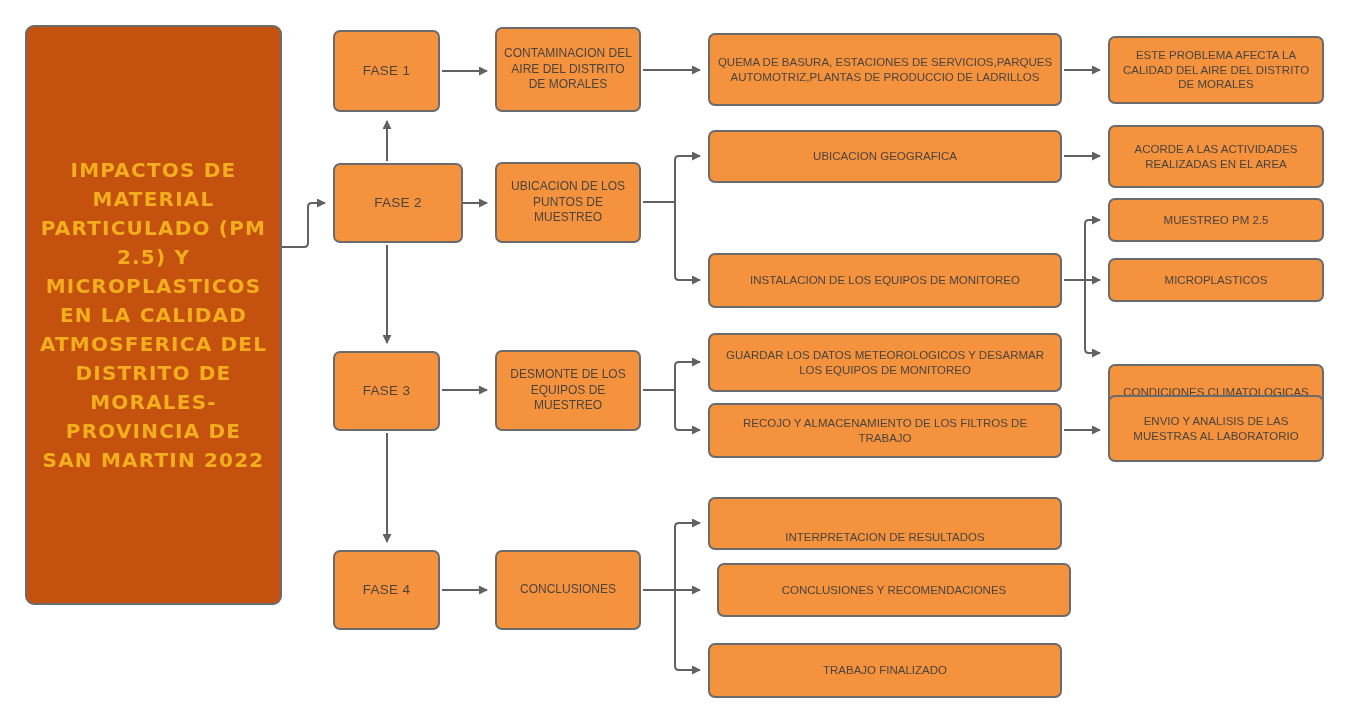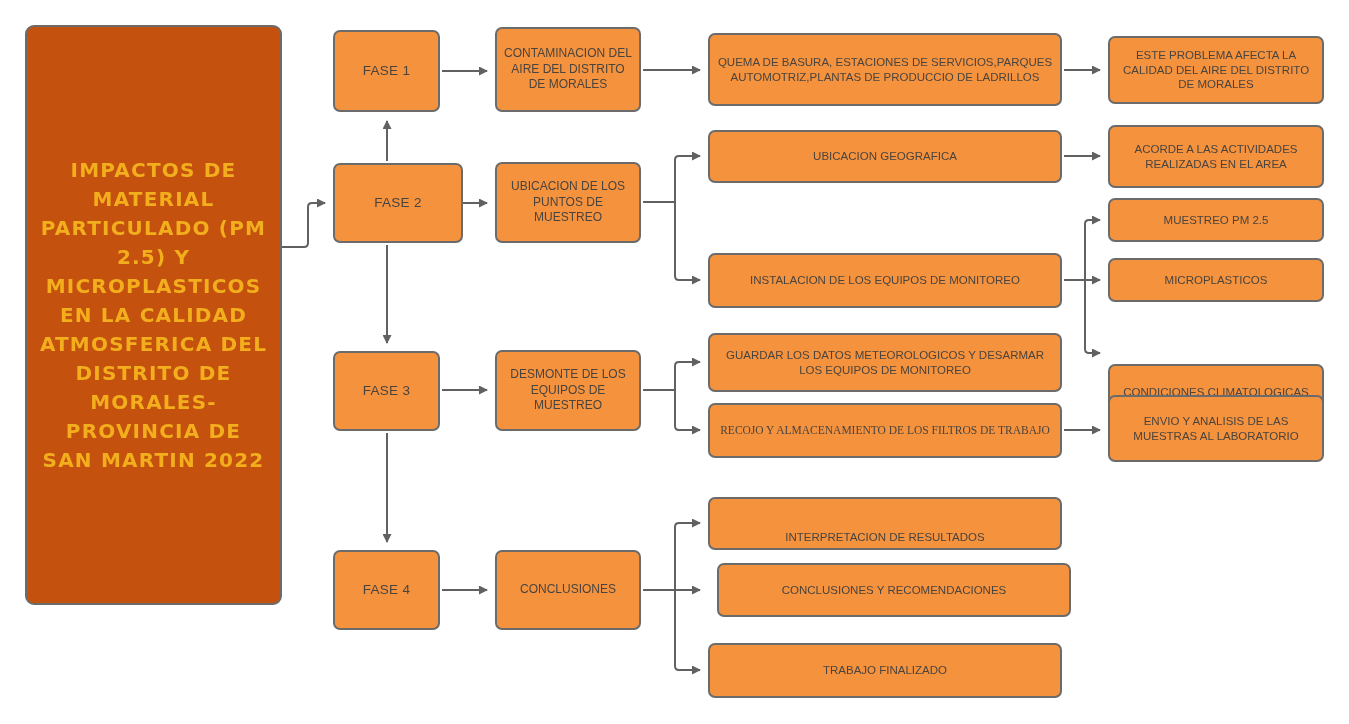--- a/index.html
+++ b/index.html
@@ -115,21 +115,21 @@
   </div>
   <div class="node" style="left:708px;top:253px;width:354px;height:55px;">
     <span class="lbl">INSTALACION DE LOS EQUIPOS DE MONITOREO</span>
   </div>
   <div class="node" style="left:708px;top:130px;width:354px;height:53px;">
     <span class="lbl">UBICACION GEOGRAFICA</span>
   </div>
   <div class="node" style="left:708px;top:333px;width:354px;height:59px;">
     <span class="lbl">GUARDAR LOS DATOS METEOROLOGICOS Y DESARMAR LOS EQUIPOS DE MONITOREO</span>
   </div>
-  <div class="node" style="left:708px;top:403px;width:354px;height:55px;font-family:Liberation Serif, serif;">
+  <div class="node" style="left:708px;top:403px;width:354px;height:55px;">
     <span class="lbl">RECOJO Y ALMACENAMIENTO DE LOS FILTROS DE TRABAJO</span>
   </div>
   <div class="node" style="left:708px;top:497px;width:354px;height:53px;align-items:flex-end;">
     <span class="lbl">INTERPRETACION DE RESULTADOS</span>
   </div>
   <div class="node" style="left:708px;top:563px;width:354px;height:54px;margin-left:9px;">
     <span class="lbl">CONCLUSIONES Y RECOMENDACIONES</span>
   </div>
   <div class="node" style="left:708px;top:643px;width:354px;height:55px;">
     <span class="lbl">TRABAJO FINALIZADO</span>

